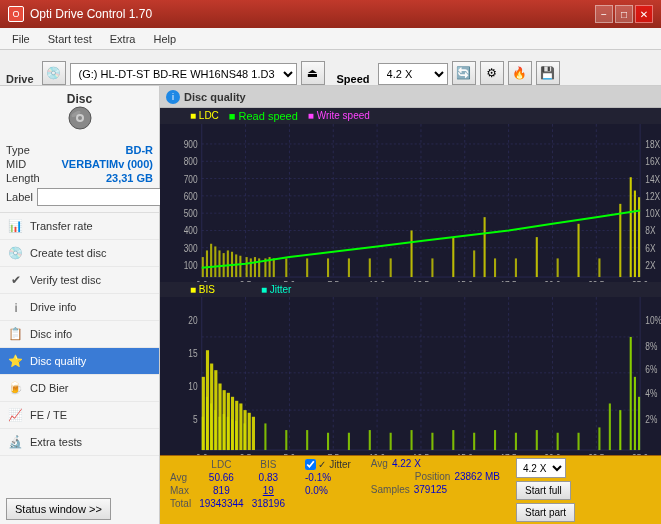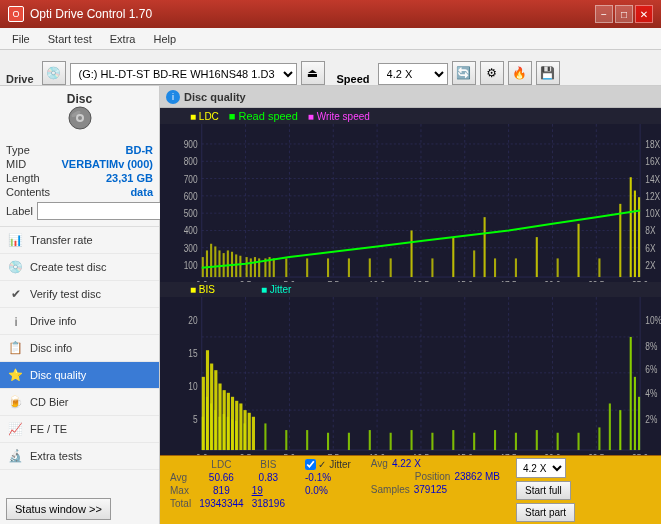--- a/index.html
+++ b/index.html
@@ -242,24 +242,20 @@
         <span class="info-val">BD-R</span>
       </div>
       <div class="info-row">
         <span class="info-key">MID</span>
         <span class="info-val">VERBATIMv (000)</span>
       </div>
       <div class="info-row">
         <span class="info-key">Length</span>
         <span class="info-val">23,31 GB</span>
       </div>
-      <div class="info-row">
-        <span class="info-key">Contents</span>
-        <span class="info-val">data</span>
-      </div>
       <div class="label-row">
         <span class="info-key">Label</span>
         <input class="label-input" type="text" style="">
         <button class="label-btn">🔍</button>
       </div>
     </div>
 
     <div id="nav-list">
     <div class="nav-item">
           <span class="nav-icon">📊</span>
@@ -308,21 +304,21 @@
 
     <div class="dq-header">
       <div class="dq-icon">i</div>
       <span class="dq-title">Disc quality</span>
     </div>
 
     <div class="charts-svg-area">
 
       <div style="flex:1; position:relative; background:#1a1a2e; border-bottom:1px solid #444;">
 
-        <div style="display:flex; gap:10px; padding:2px 30px; background:#222233; font-size:10px; align-items:center;">
+        <div style="display:flex; gap:10px; padding:2px 30px; background:#222233; font-size:10px; align-items:flex-start;">
           <span style="color:#ffff00; font-size:10px;">■ LDC</span>
           <span style="color:#00ff00; font-size:11px;">■ Read speed</span>
           <span style="color:#ff44ff; font-size:10px;">■ Write speed</span>
         </div>
         <svg width="100%" height="100%" viewBox="0 0 480 130" preserveAspectRatio="none" style="display:block;">
 
           <rect width="480" height="130" fill="#1a1a2e"></rect>
 
           <line x1="40" y1="0" x2="40" y2="115" stroke="#333366" stroke-width="0.5"></line>
           <line x1="40" y1="115" x2="460" y2="115" stroke="#333366" stroke-width="0.5"></line>
@@ -537,21 +533,21 @@
         <tr>
           <td style="padding:1px 4px; color:#555;">Avg</td>
           <td style="padding:1px 4px; color:#0000cc; text-align:center;">50.66</td>
           <td style="padding:1px 4px; color:#0000cc; text-align:center;">0.83</td>
           <td style="padding:1px 4px;"></td>
           <td style="padding:1px 4px; color:#0000cc;">-0.1%</td>
         </tr>
         <tr>
           <td style="padding:1px 4px; color:#555;">Max</td>
           <td style="padding:1px 4px; color:#0000cc; text-align:center;">819</td>
-          <td style="padding:1px 4px; color:#0000cc; text-decoration:underline;">19</td>
+          <td style="padding:1px 4px; color:#0000cc; text-align:center;text-decoration:underline;">19</td>
           <td style="padding:1px 4px;"></td>
           <td style="padding:1px 4px; color:#0000cc;">0.0%</td>
         </tr>
         <tr>
           <td style="padding:1px 4px; color:#555;">Total</td>
           <td style="padding:1px 4px; color:#0000cc; text-align:center;">19343344</td>
           <td style="padding:1px 4px; color:#0000cc; text-align:left;">318196</td>
         </tr>
       </tbody>
         </table>

